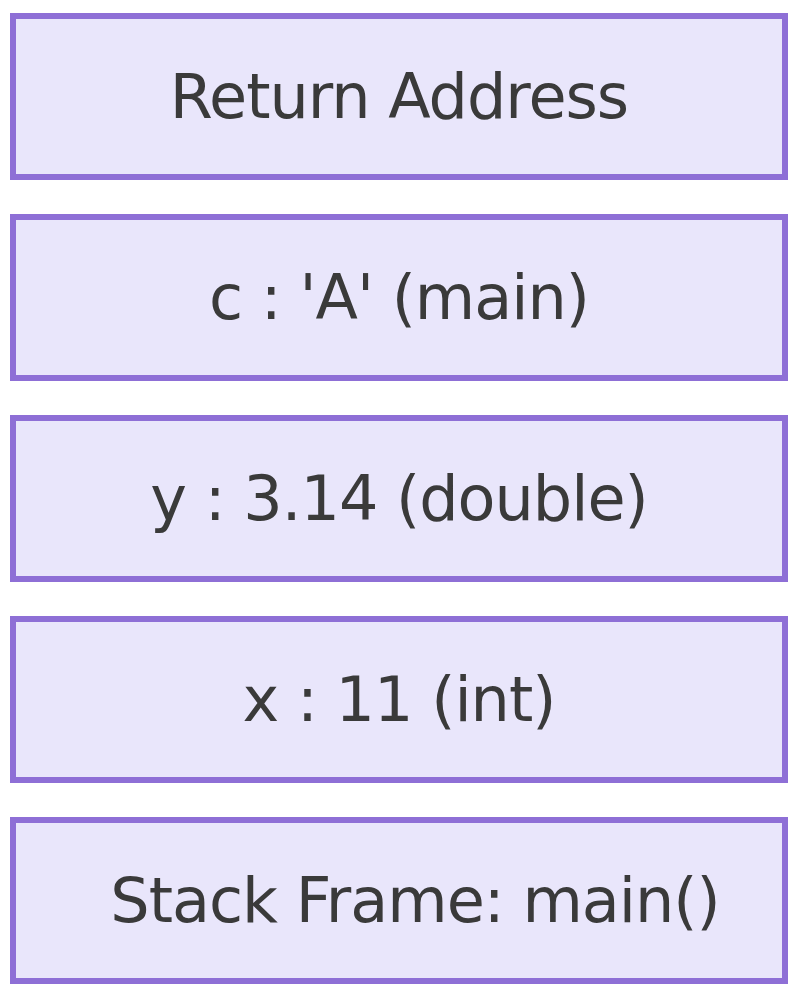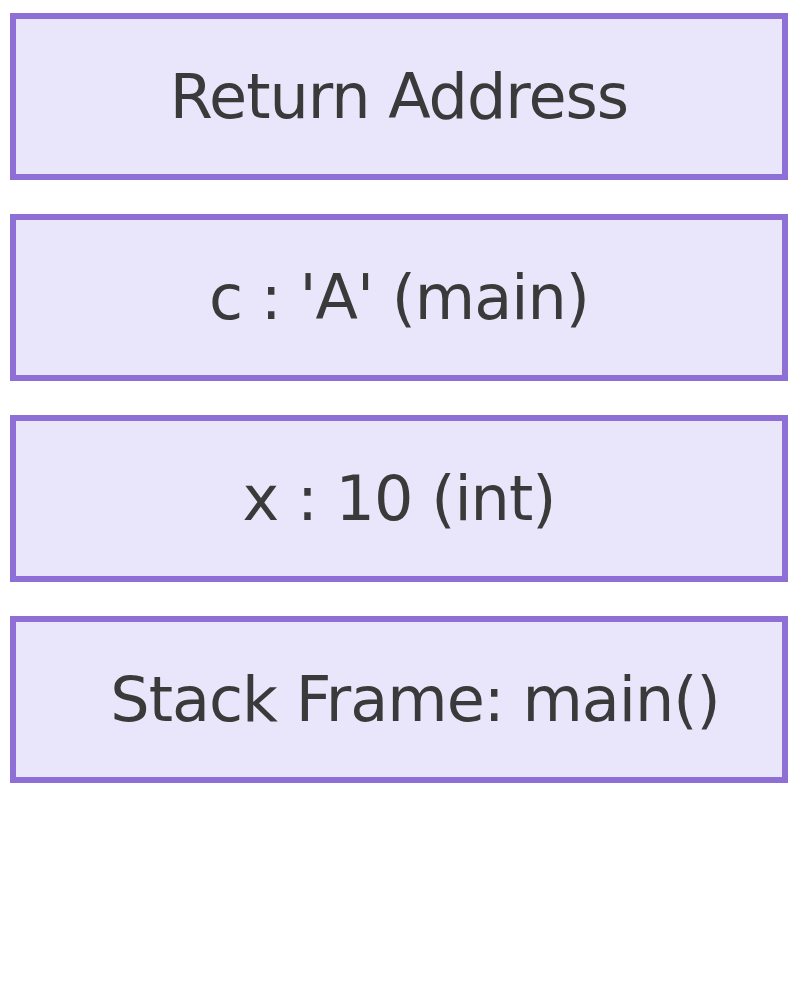--- a/index.html
+++ b/index.html
@@ -49,22 +49,25 @@
 <div class="diagram">
 
   <div class="stack-box">
     <span class="label">Return Address</span>
   </div>
 
   <div class="stack-box">
     <span class="label">c : 'A' (main)</span>
   </div>
 
+  <div class="stack-box">
+    <span class="label">y : 3.14 (double)</span>
+  </div>
 
   <div class="stack-box">
-    <span class="label">x : 10 (int)</span>
+    <span class="label">x : 11 (int)</span>
   </div>
 
   <div class="stack-box">
     <span class="label">Stack Frame: main()</span>
   </div>
 
 </div>
 
 </body></html>

